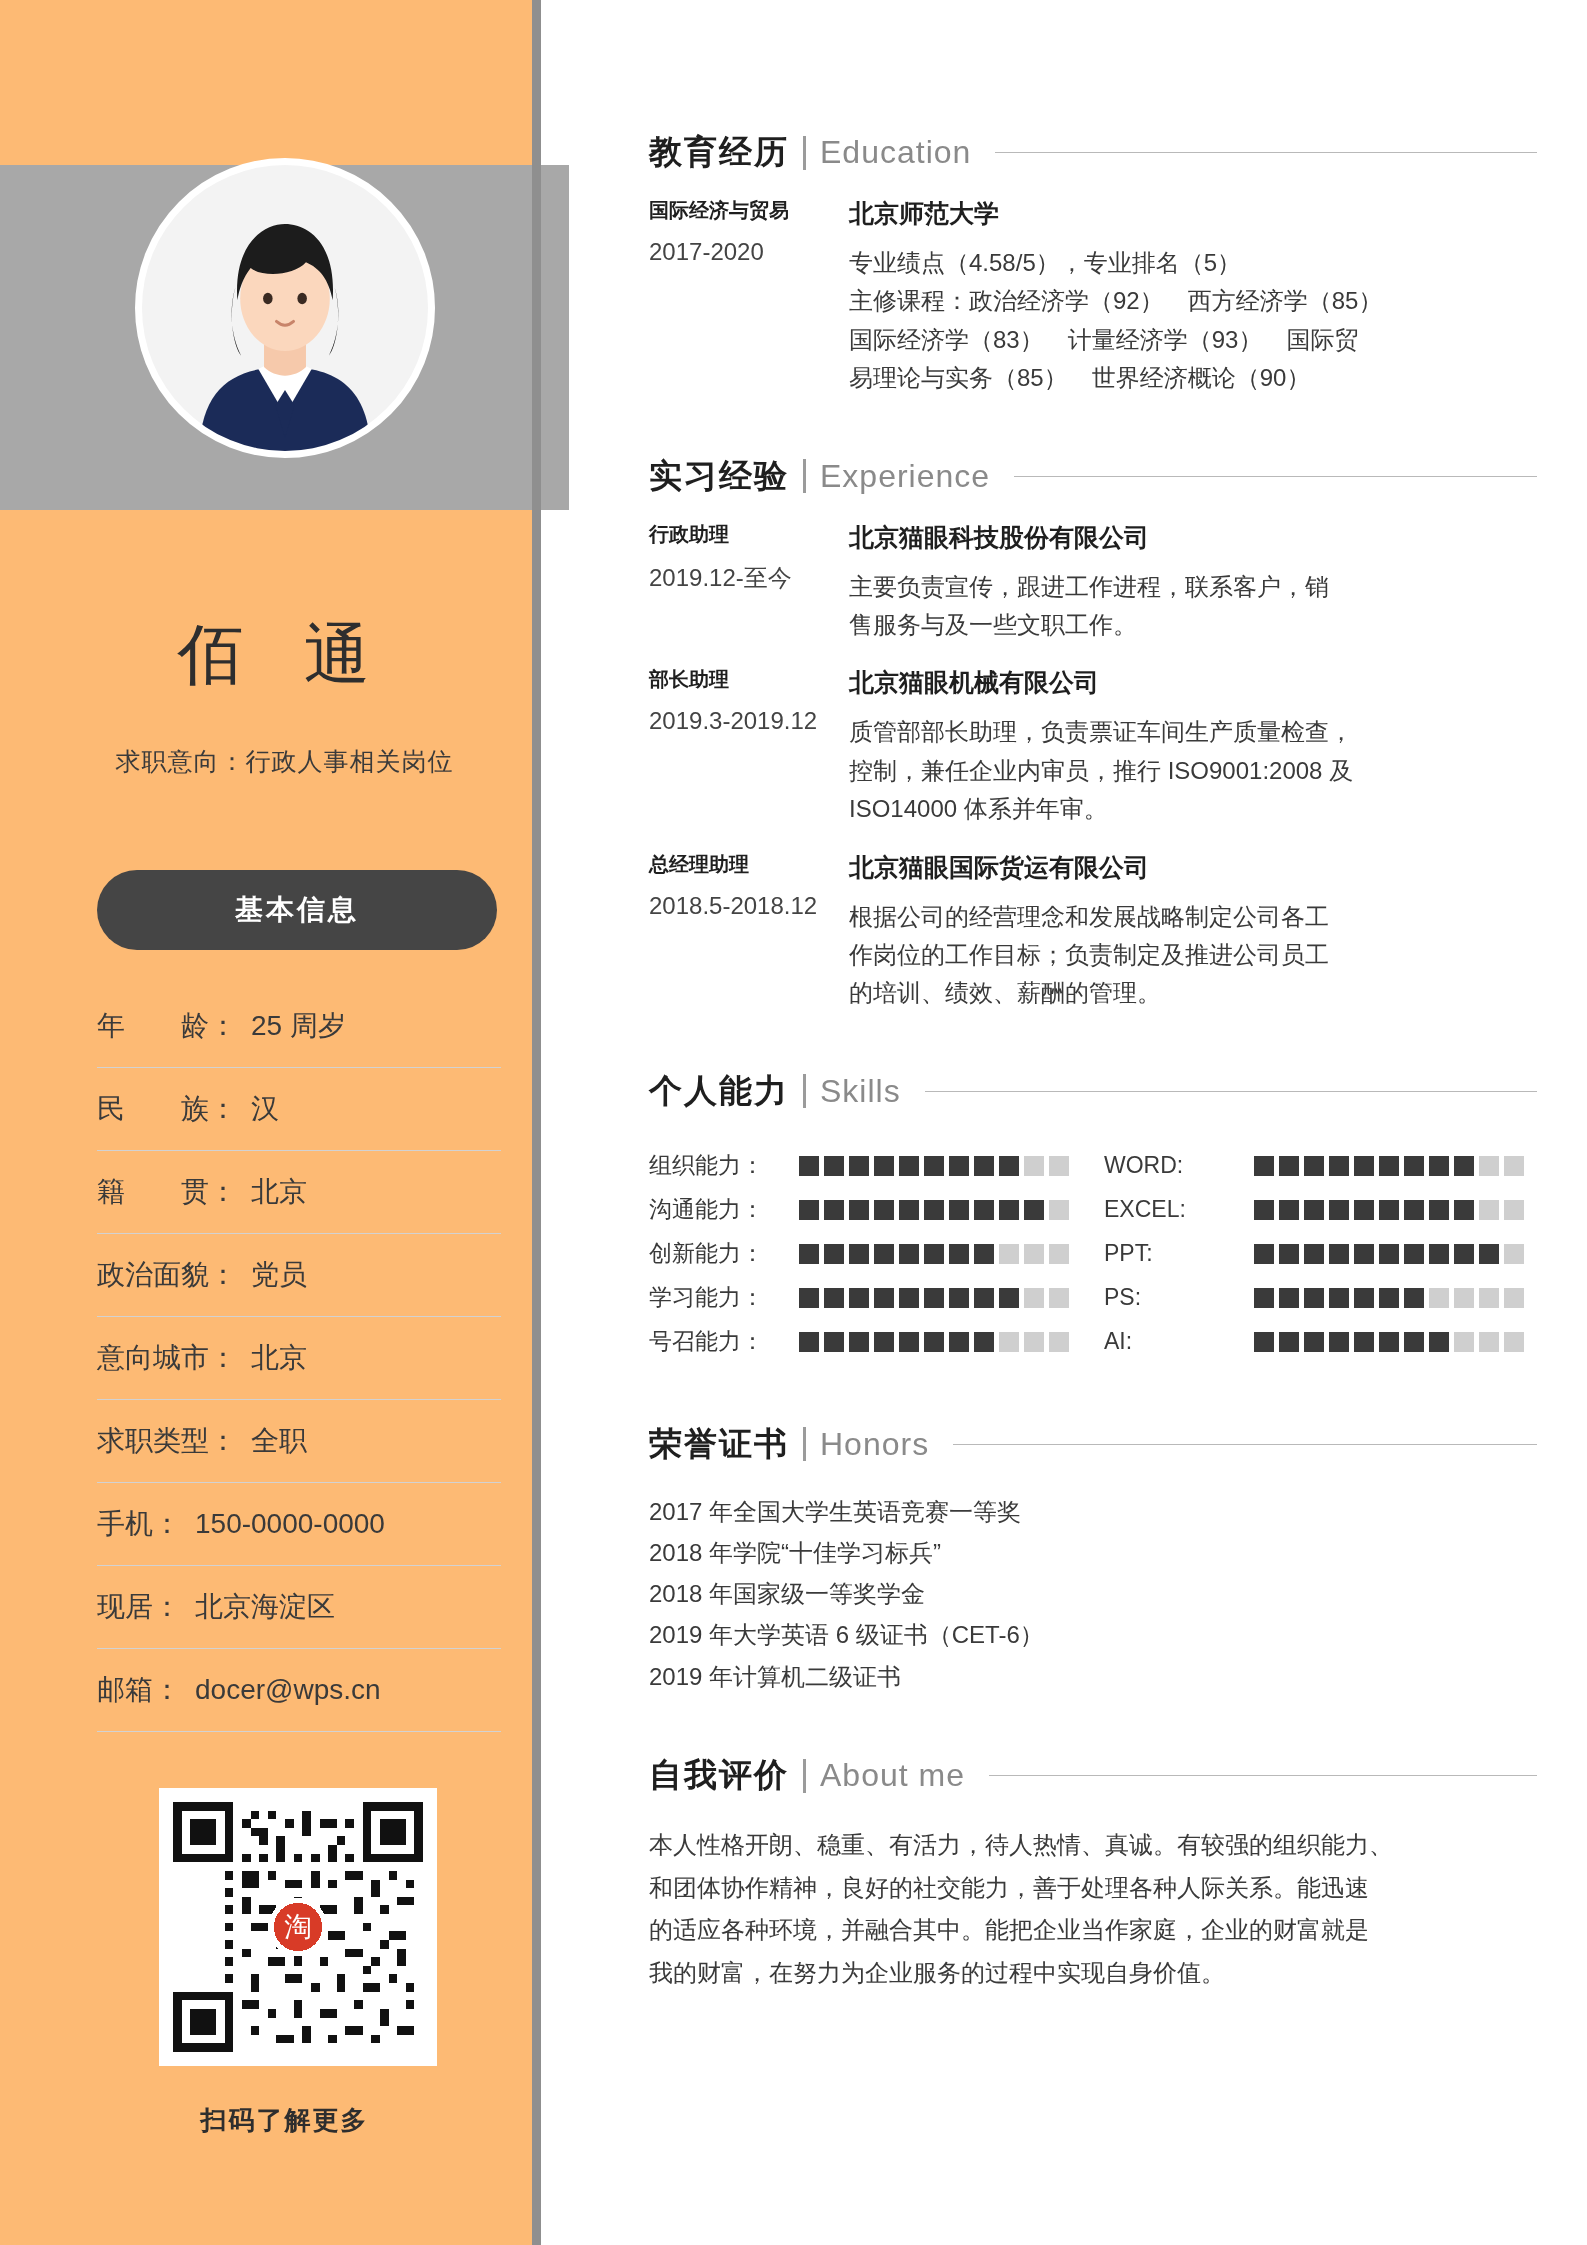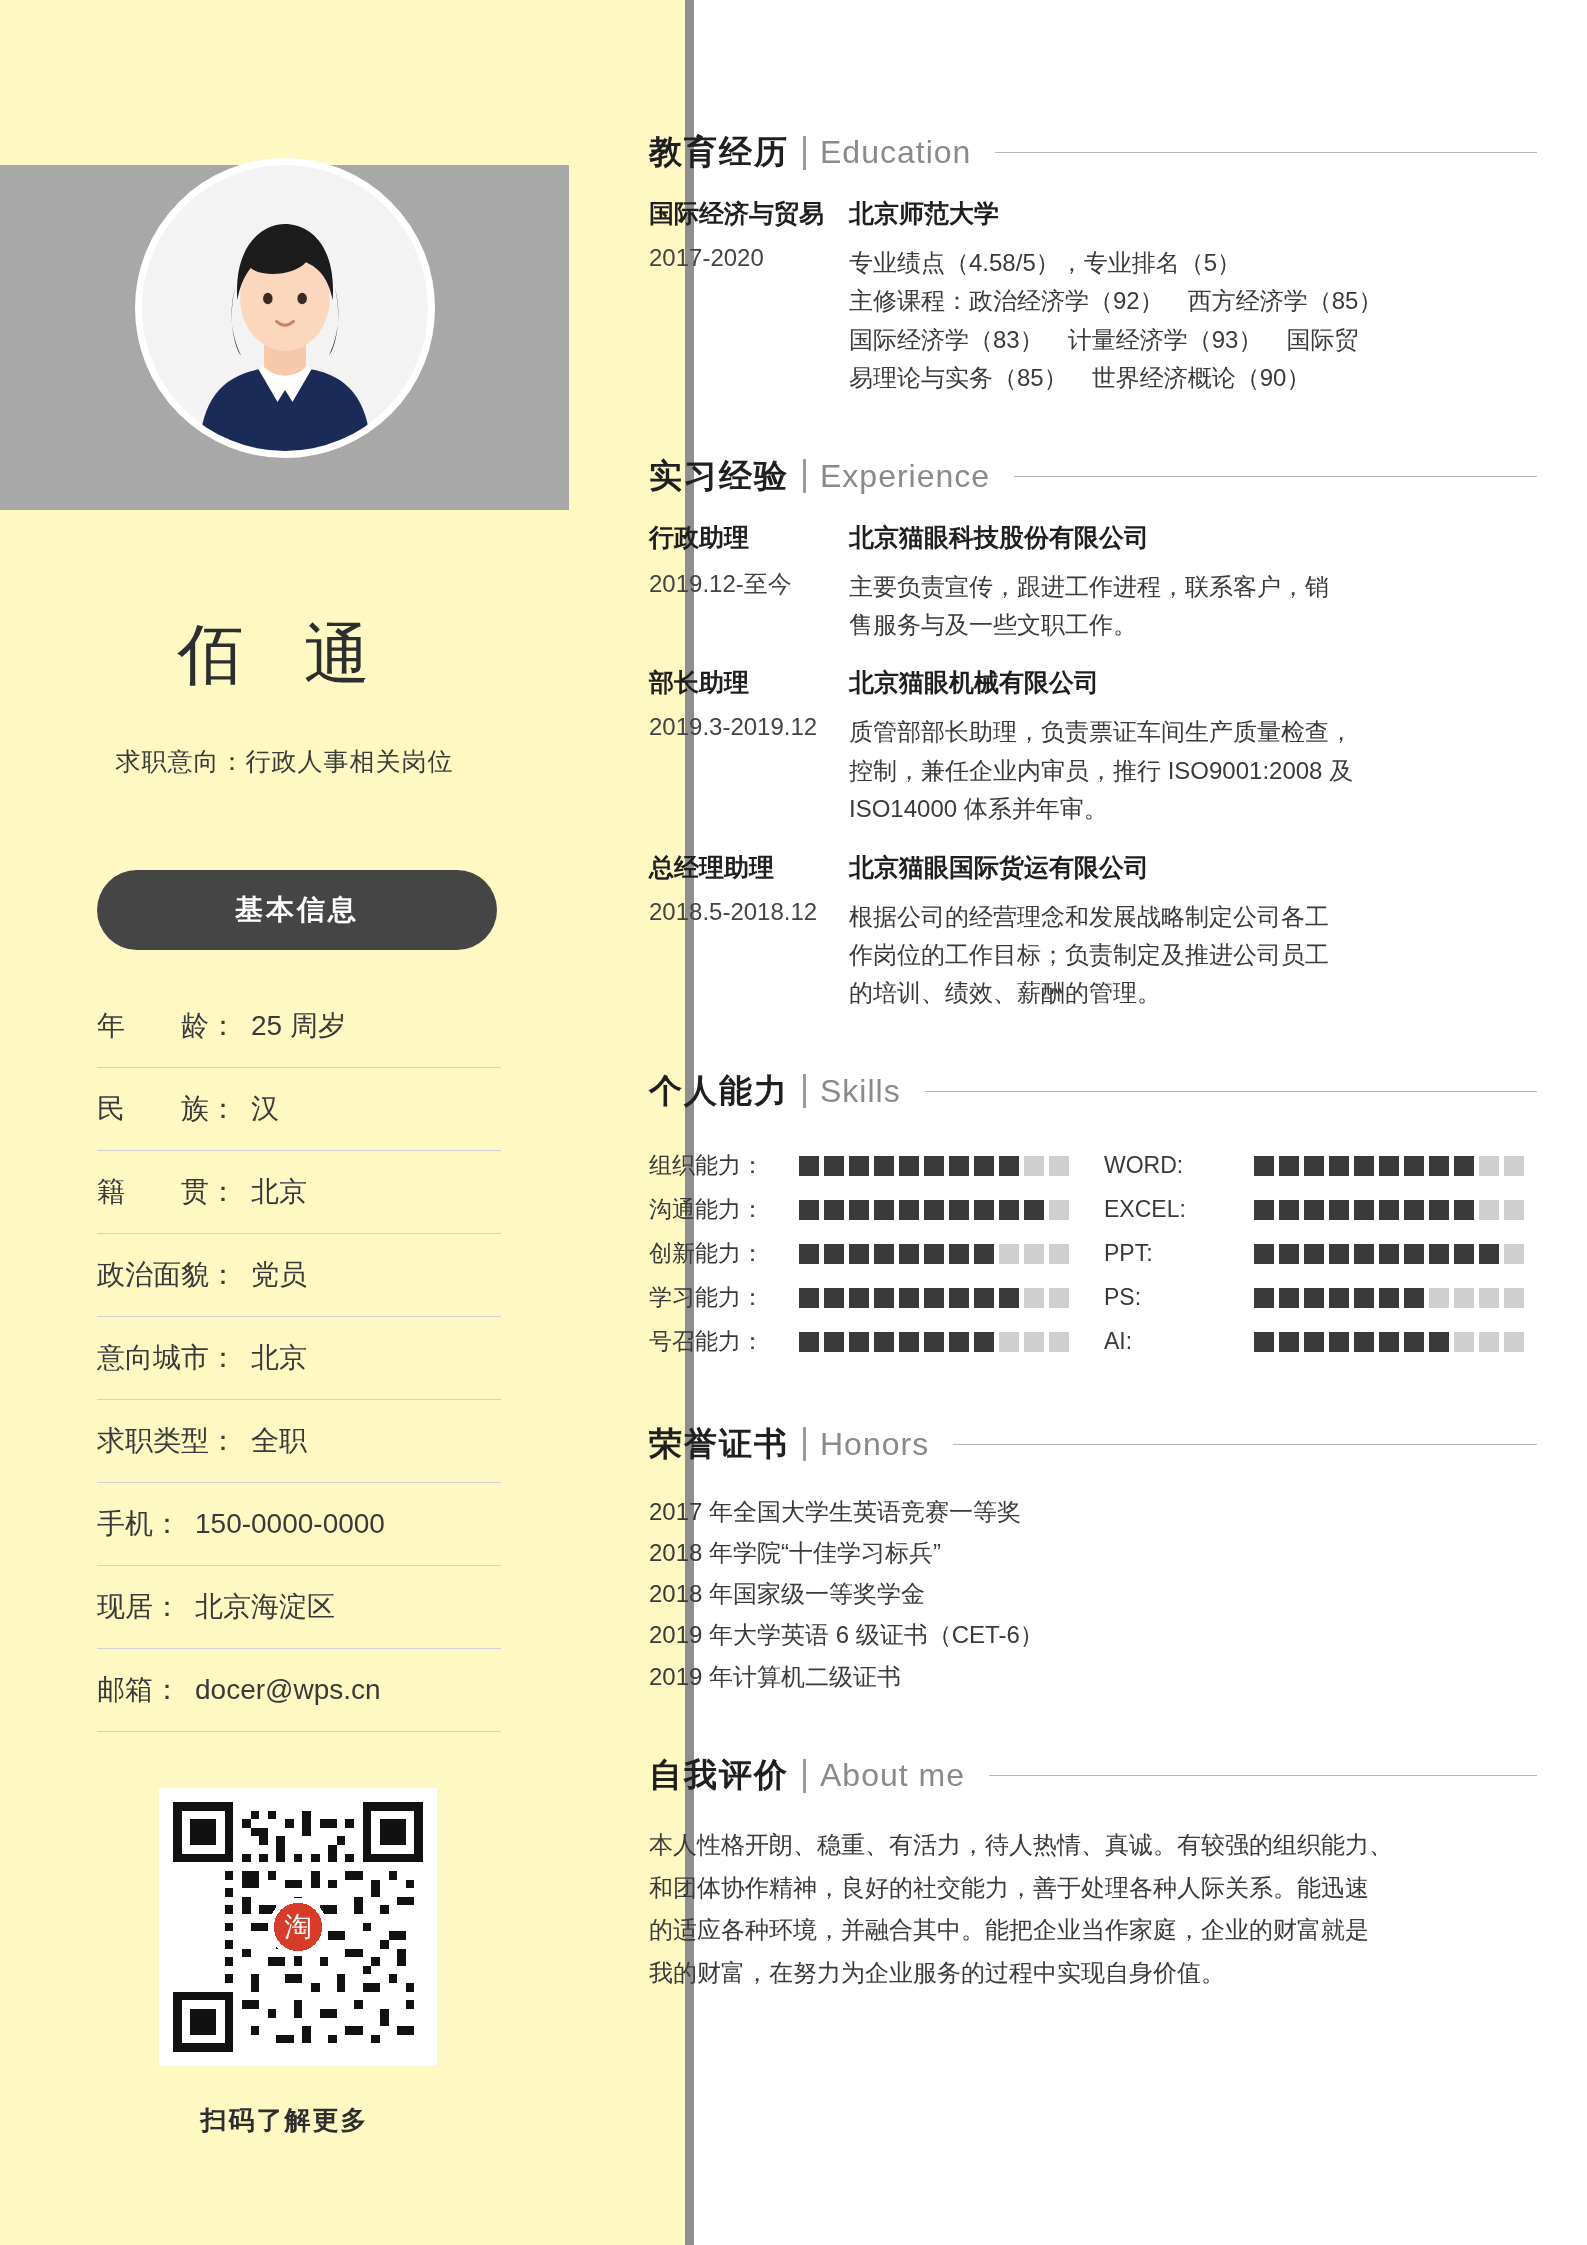--- a/index.html
+++ b/index.html
@@ -7,22 +7,22 @@
     width:1587px; height:2245px;
     font-family:"Liberation Sans","DejaVu Sans",sans-serif;
     background:#ffffff;
     color:#333;
     overflow:hidden;
   }
   .page { position:relative; width:1587px; height:2245px; display:flex; }
 
   
   .sidebar {
-    width:694px; height:2245px;
-    background:#fef9c3;
+    width:541px; height:2245px;
+    background:#fdba74;
     position:relative;
     box-sizing:border-box;
   }
   .sidebar:after{
     content:"";
     position:absolute; right:0; top:0; width:9px; height:2245px;
     background:#8f8f8f;
   }
   .photo-band{
     position:absolute; left:0; top:165px; width:569px; height:345px;
@@ -94,21 +94,21 @@
   .sh-cn{ font-size:33px; font-weight:bold; color:#1f1f1f; letter-spacing:2px; }
   .sh-bar{ width:3px; height:34px; background:#9b9b9b; margin:0 14px; }
   .sh-en{ font-size:32px; color:#8a8a8a; font-weight:400; letter-spacing:1px; }
   .sh-line{ flex:1; height:1px; background:#b9b9b9; margin-left:24px; }
 
   .block{ margin-left:62px; margin-right:50px; }
 
   .entry{ display:flex; margin-top:22px; }
   .entry .left{ width:200px; flex:0 0 200px; }
   .entry .right{ flex:1; }
-  .e-title{ font-size:25px; font-weight:bold; color:#1f1f1f; }
+  .e-title{ font-size:20px; font-weight:bold; color:#1f1f1f; }
   .e-date{ font-size:24px; color:#444; margin-top:14px; }
   .e-org{ font-size:25px; font-weight:bold; color:#1f1f1f; }
   .e-desc{ font-size:24px; color:#3a3a3a; line-height:1.6; margin-top:14px; }
 
   .skills-grid{ display:flex; margin-top:30px;gap:22px; }
   .skill-col{ width:50%; }
   .skill-row{ display:flex; align-items:center; height:44px; }
   .skill-label{ font-size:23px; color:#3a3a3a; width:150px; }
   .blocks{ display:flex; }
   .blk{ width:20px; height:20px; margin-right:5px; background:#cfcfcf; }

